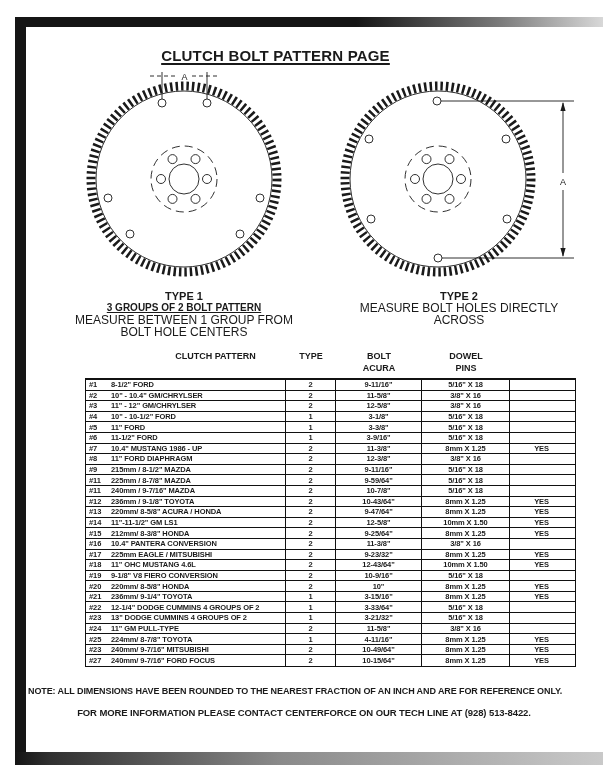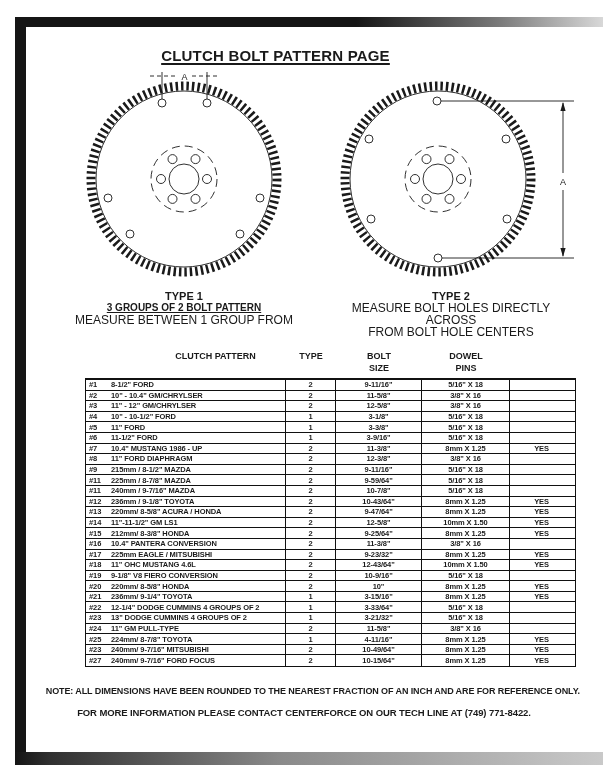--- a/index.html
+++ b/index.html
@@ -15,42 +15,42 @@
     background:linear-gradient(to right,#151515 0%,#303030 6%,#8a8a8a 45%,#c9c9c9 100%);}
   
   .page-title{position:absolute;left:0;top:47px;width:551px;text-align:center;
     font-size:15px;font-weight:bold;letter-spacing:.2px;}
   .page-title span{text-decoration:underline;text-decoration-thickness:2px;text-underline-offset:2px;}
   
   .diagram-svg{position:absolute;left:0;top:0;width:603px;height:310px;}
   
   .type-block{position:absolute;width:250px;text-align:center;line-height:12px;}
   .tb1{left:59px;top:290px;}
-  .tb2{left:326px;top:290px;}
+  .tb2{left:334px;top:290px;}
   .type-title{font-size:11px;font-weight:bold;}
   .type-sub{font-size:10px;font-weight:bold;text-decoration:underline;}
   .type-line{font-size:12px;}
   
   .thead{position:absolute;left:85px;top:350px;width:491px;display:grid;
     grid-template-columns:201px 50px 86px 88px 66px;font-size:9px;font-weight:bold;line-height:12px;}
   .thead .hc{text-align:center;}
   .thead .hc1{padding-left:60px;}
   
   .ctable{position:absolute;left:85px;top:378px;width:491px;
     border:1.6px solid #111;border-top-width:2px;box-sizing:border-box;}
   .trow{display:grid;grid-template-columns:199px 50px 86px 88px 64px;height:10.6px;
     box-sizing:border-box;border-bottom:1.6px solid #111;align-items:center;
     font-size:7.5px;font-weight:bold;letter-spacing:-.1px;}
   .trow:last-child{border-bottom:none;}
   .c-pat{display:flex;align-items:center;padding-left:3px;overflow:hidden;white-space:nowrap;}
   .c-num{width:22px;flex:none;}
   .c-type,.c-dim,.c-bolt,.c-dowel{text-align:center;border-left:1.3px solid #111;
     height:100%;display:flex;align-items:center;justify-content:center;overflow:hidden;white-space:nowrap;}
   
-  .note-line{position:absolute;left:28px;top:686px;width:552px;text-align:right;
+  .note-line{position:absolute;left:28px;top:686px;width:552px;text-align:left;
     font-size:9px;font-weight:bold;letter-spacing:-.1px;}
   .contact-line{position:absolute;left:28px;top:707px;width:552px;text-align:center;
     font-size:9.5px;font-weight:bold;letter-spacing:-.1px;}
   svg .ln{stroke:#1a1a1a;fill:none;}
   svg text{font-family:"Liberation Sans",sans-serif;fill:#1a1a1a;}
 </style>
 </head>
 <body>
 
 <div class="frame-top"></div>
@@ -116,33 +116,33 @@
       <polygon points="563,257 560.4,248 565.6,248" fill="#1a1a1a"></polygon>
       <text x="563" y="185" font-size="9" text-anchor="middle">A</text>
     </g>
   </g>
 </svg>
 
 <div class="type-block tb1">
   <div class="type-title">TYPE 1</div>
   <div class="type-sub">3 GROUPS OF 2 BOLT PATTERN</div>
   <div class="type-line">MEASURE BETWEEN 1 GROUP FROM</div>
+  <div class="type-line">BOLT HOLE CENTERS</div>
 </div>
 <div class="type-block tb2">
   <div class="type-title">TYPE 2</div>
   <div class="type-line">MEASURE BOLT HOLES DIRECTLY ACROSS</div>
-  <div class="type-line">FROM BOLT HOLE CENTERS</div>
 </div>
 
 <div class="thead">
   <div class="hc hc1">CLUTCH PATTERN</div>
   <div class="hc">TYPE</div>
   <div class="hc">
     <div>BOLT</div>
-      <div>SIZE</div>
+      <div>ACURA</div>
   </div>
   <div class="hc">
     <div>DOWEL</div>
       <div>PINS</div>
   </div>
 </div>
 
 <div class="ctable" id="ctable">
     <div class="trow">
       <div class="c-pat">
@@ -410,13 +410,13 @@
         <div class="c-name">240mm/ 9-7/16" FORD FOCUS</div>
       </div>
       <div class="c-type">2</div>
       <div class="c-dim">10-15/64"</div>
       <div class="c-bolt">8mm X 1.25</div>
       <div class="c-dowel">YES</div>
     </div>
   </div>
 
 <div class="note-line">NOTE: ALL DIMENSIONS HAVE BEEN ROUNDED TO THE NEAREST FRACTION OF AN INCH AND ARE FOR REFERENCE ONLY.</div>
-<div class="contact-line">FOR MORE INFORMATION PLEASE CONTACT CENTERFORCE ON OUR TECH LINE AT (749) 771-8422.</div>
+<div class="contact-line">FOR MORE INFORMATION PLEASE CONTACT CENTERFORCE ON OUR TECH LINE AT (928) 513-8422.</div>
 
 </body></html>

